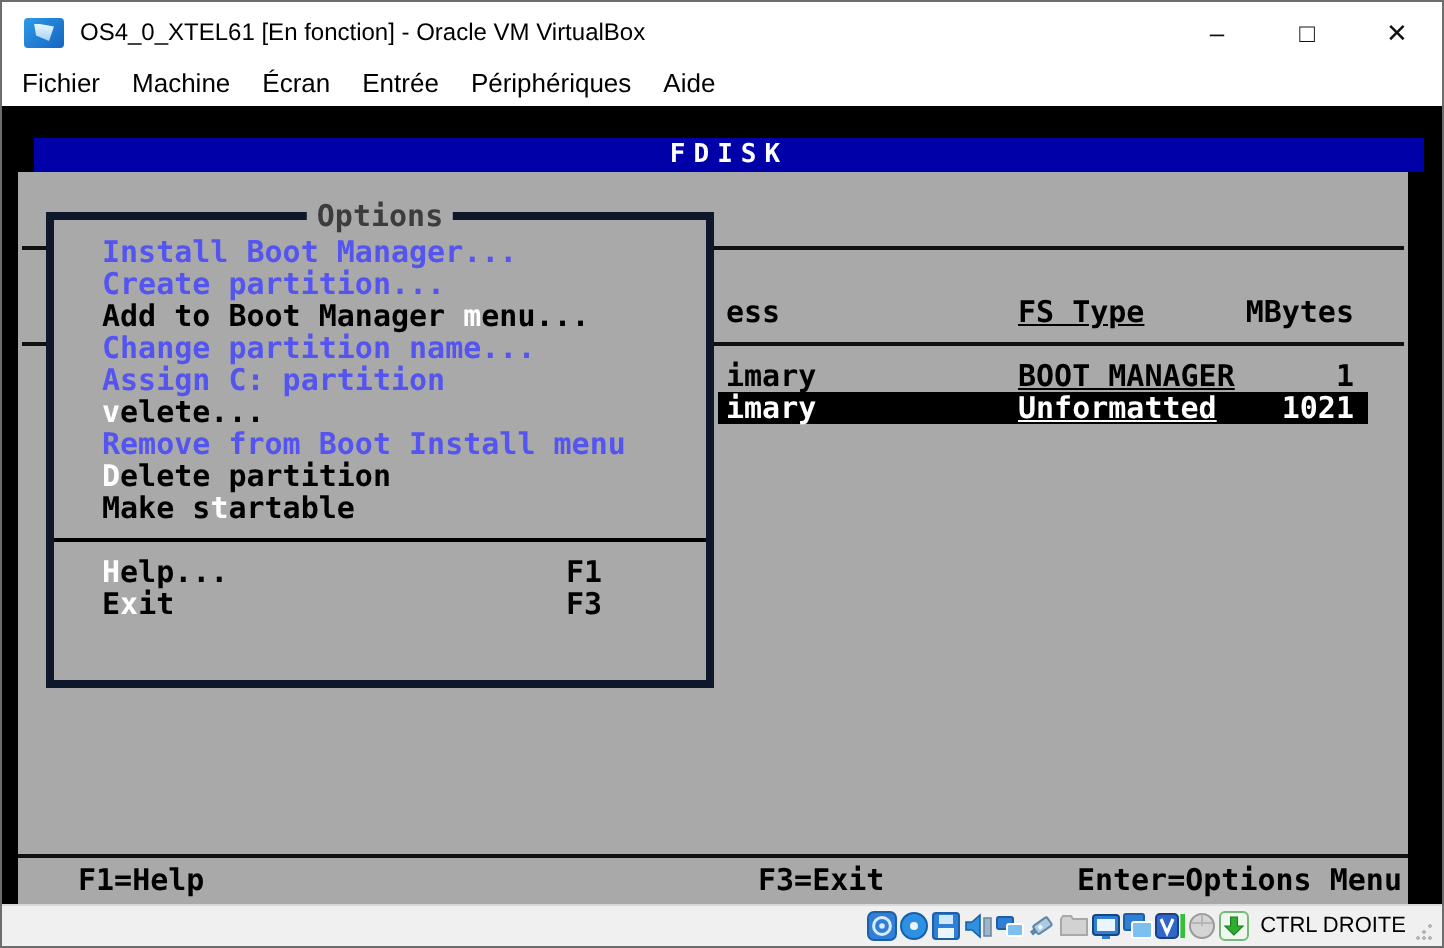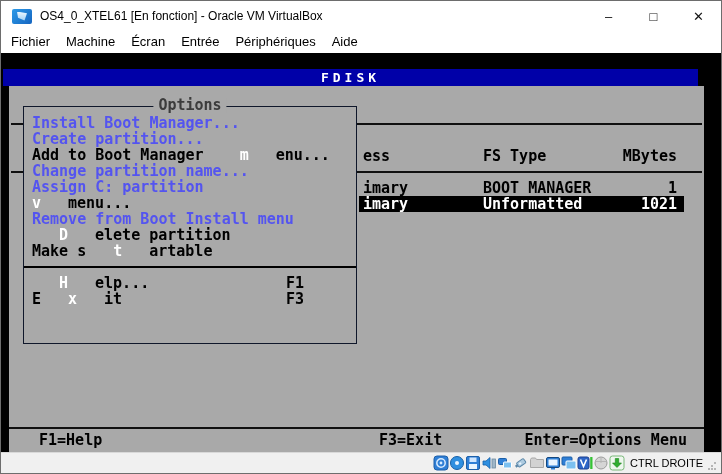--- a/index.html
+++ b/index.html
@@ -29,63 +29,63 @@
     position:absolute;left:0;top:30px;width:100%;height:22px;background:#ffffff;
     display:flex;align-items:center;padding-left:2px;
   }
   .menubar-item{font-size:13px;color:#000;padding:0 8px;line-height:22px;}
   
   .vmscreen{
     position:absolute;left:0;top:52px;width:722px;height:401px;background:#000;
     font-family:"DejaVu Sans Mono",monospace;font-weight:bold;
   }
   .fdisk-titlebar{
-    position:absolute;left:2px;top:16px;width:695px;height:17px;background:#0000a8;
+    position:absolute;left:16px;top:16px;width:695px;height:17px;background:#0000a8;
     color:#ffffff;font-size:13px;letter-spacing:4px;text-align:center;line-height:17px;
   }
   .fdisk-body{
     position:absolute;left:8px;top:33px;width:695px;height:368px;background:#a9a9a9;
     font-size:15px;color:#000;overflow:hidden;
   }
   .bg-line{position:absolute;height:2px;background:#101010;}
   .line1{left:2px;top:37px;width:691px;}
   .line2{left:2px;top:85px;width:691px;}
   .trow{position:absolute;left:0;width:695px;height:16px;line-height:16px;}
   .trow span{position:absolute;white-space:pre;}
   .col-access{left:354px;}
-  .col-fstype{left:474px;}
+  .col-fstype{left:500px;text-decoration:underline;}
   .col-mb{right:27px;}
   .hl-bar{position:absolute;left:350px;top:0;width:325px;height:16px;background:#000;}
   .trow.selected span{color:#fff;}
   
   .options-menu{
     position:absolute;left:14px;top:20px;width:334px;height:238px;
-    border:1px solid #0f172a;background:#a9a9a9;z-index:3;
+    border:4px solid #0f172a;background:#a9a9a9;z-index:3;
   }
   .options-title{
     position:absolute;top:-9px;left:50%;transform:translateX(-50%);
     background:#a9a9a9;padding:0 5px;color:#3c3c3c;font-size:15px;line-height:15px;white-space:pre;
   }
   .menu-list{list-style:none;margin:0;padding:8px 0 0 0;}
-  .menu-item{height:16px;line-height:16px;display:flex;padding:0 52px 0 8px;white-space:pre;}
+  .menu-item{height:16px;line-height:16px;display:flex;padding:0 52px 0 24px;white-space:pre;}
   .menu-item .shortcut{margin-left:auto;}
   .menu-item.disabled{color:#5454f0;}
-  .menu-item.enabled{color:#000;gap:27px;}
+  .menu-item.enabled{color:#000;}
   .menu-item.enabled .key{color:#fff;}
   .menu-item.selected{background:#000;color:#fff;}
   .menu-item.selected .key{color:#fff;}
   .menu-sep{height:16px;position:relative;}
   .menu-sep::after{content:"";position:absolute;left:0;top:7px;width:100%;height:2px;background:#000;}
   
   .fdisk-divider{position:absolute;left:0;top:341px;width:695px;height:2px;background:#101010;}
   .keyrow{position:absolute;left:0;top:346px;width:695px;height:16px;line-height:16px;}
   .keyrow span{position:absolute;white-space:pre;}
   .key-left{left:30px;}
   .key-center{left:322px;margin-left:48px;}
-  .key-right{right:17px;}
+  .key-right{right:3px;}
   
   .statusbar{
     position:absolute;left:0;bottom:0;width:100%;height:21px;background:#f0f0f0;
     border-top:1px solid #d9d9d9;display:flex;align-items:center;justify-content:flex-end;
     gap:0;padding-right:4px;
   }
   .sb-icon{width:16px;height:16px;flex:0 0 auto;display:block;}
   .host-key-label{font-size:11px;color:#000;margin:0 4px 0 5px;white-space:nowrap;}
   .resize-grip{width:10px;height:10px;align-self:flex-end;margin-bottom:2px;
     background:
@@ -144,21 +144,21 @@
       </div>
 
       <div class="options-menu">
         <span class="options-title">Options</span>
         <ul class="menu-list">
           <li class="menu-item disabled"><span class="pre">Install Boot Manager...</span><span class="key"></span><span class="post"></span><span class="shortcut"></span></li>
           <li class="menu-item disabled"><span class="pre">Create partition...</span><span class="key"></span><span class="post"></span><span class="shortcut"></span></li>
           <li class="menu-item enabled"><span class="pre">Add to Boot Manager </span><span class="key">m</span><span class="post">enu...</span><span class="shortcut"></span></li>
           <li class="menu-item disabled"><span class="pre">Change partition name...</span><span class="key"></span><span class="post"></span><span class="shortcut"></span></li>
           <li class="menu-item disabled"><span class="pre">Assign C: partition</span><span class="key"></span><span class="post"></span><span class="shortcut"></span></li>
-          <li class="menu-item enabled"><span class="key">v</span><span class="post">menu...</span><span class="shortcut"></span></li>
+          <li class="menu-item enabled"><span class="key">v</span><span class="post">elete...</span><span class="shortcut"></span></li>
           <li class="menu-item disabled"><span class="pre">Remove from Boot Install menu</span><span class="key"></span><span class="post"></span><span class="shortcut"></span></li>
           <li class="menu-item enabled"><span class="pre"></span><span class="key">D</span><span class="post">elete partition</span><span class="shortcut"></span></li>
           <li class="menu-item enabled"><span class="pre">Make s</span><span class="key">t</span><span class="post">artable</span><span class="shortcut"></span></li>
         </ul>
         <div class="menu-sep"></div>
         <ul class="menu-list" style="padding-top:0;">
           <li class="menu-item enabled"><span class="pre"></span><span class="key">H</span><span class="post">elp...</span><span class="shortcut">F1</span></li>
           <li class="menu-item enabled"><span class="pre">E</span><span class="key">x</span><span class="post">it</span><span class="shortcut">F3</span></li>
         </ul>
       </div>

